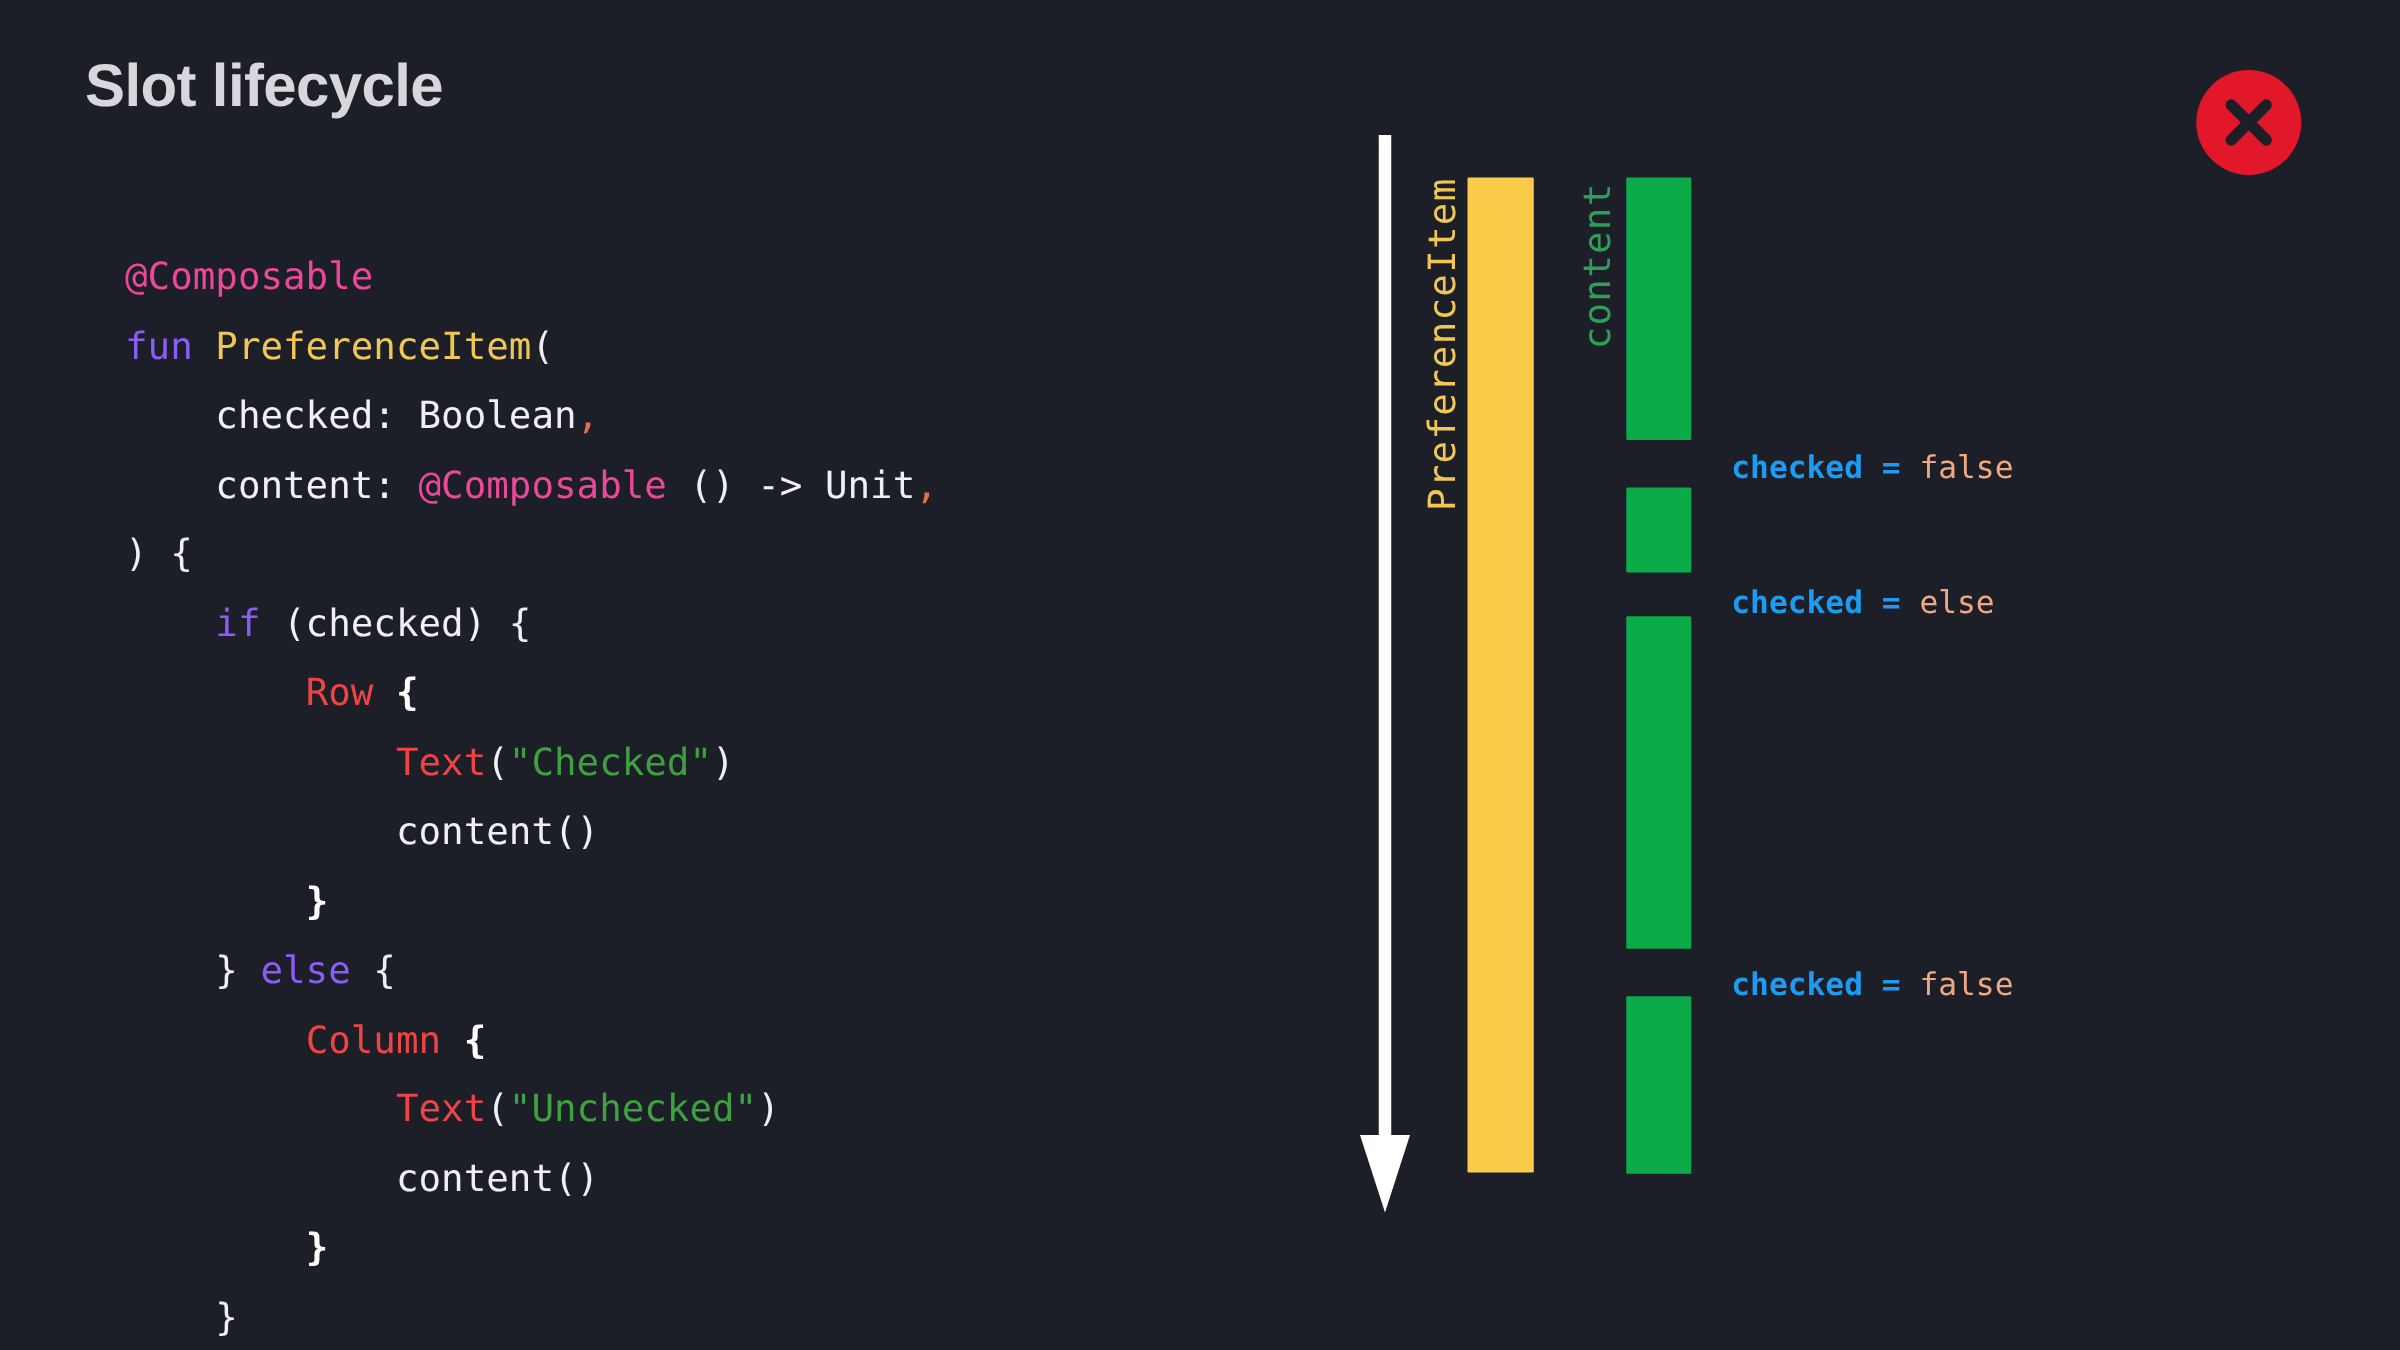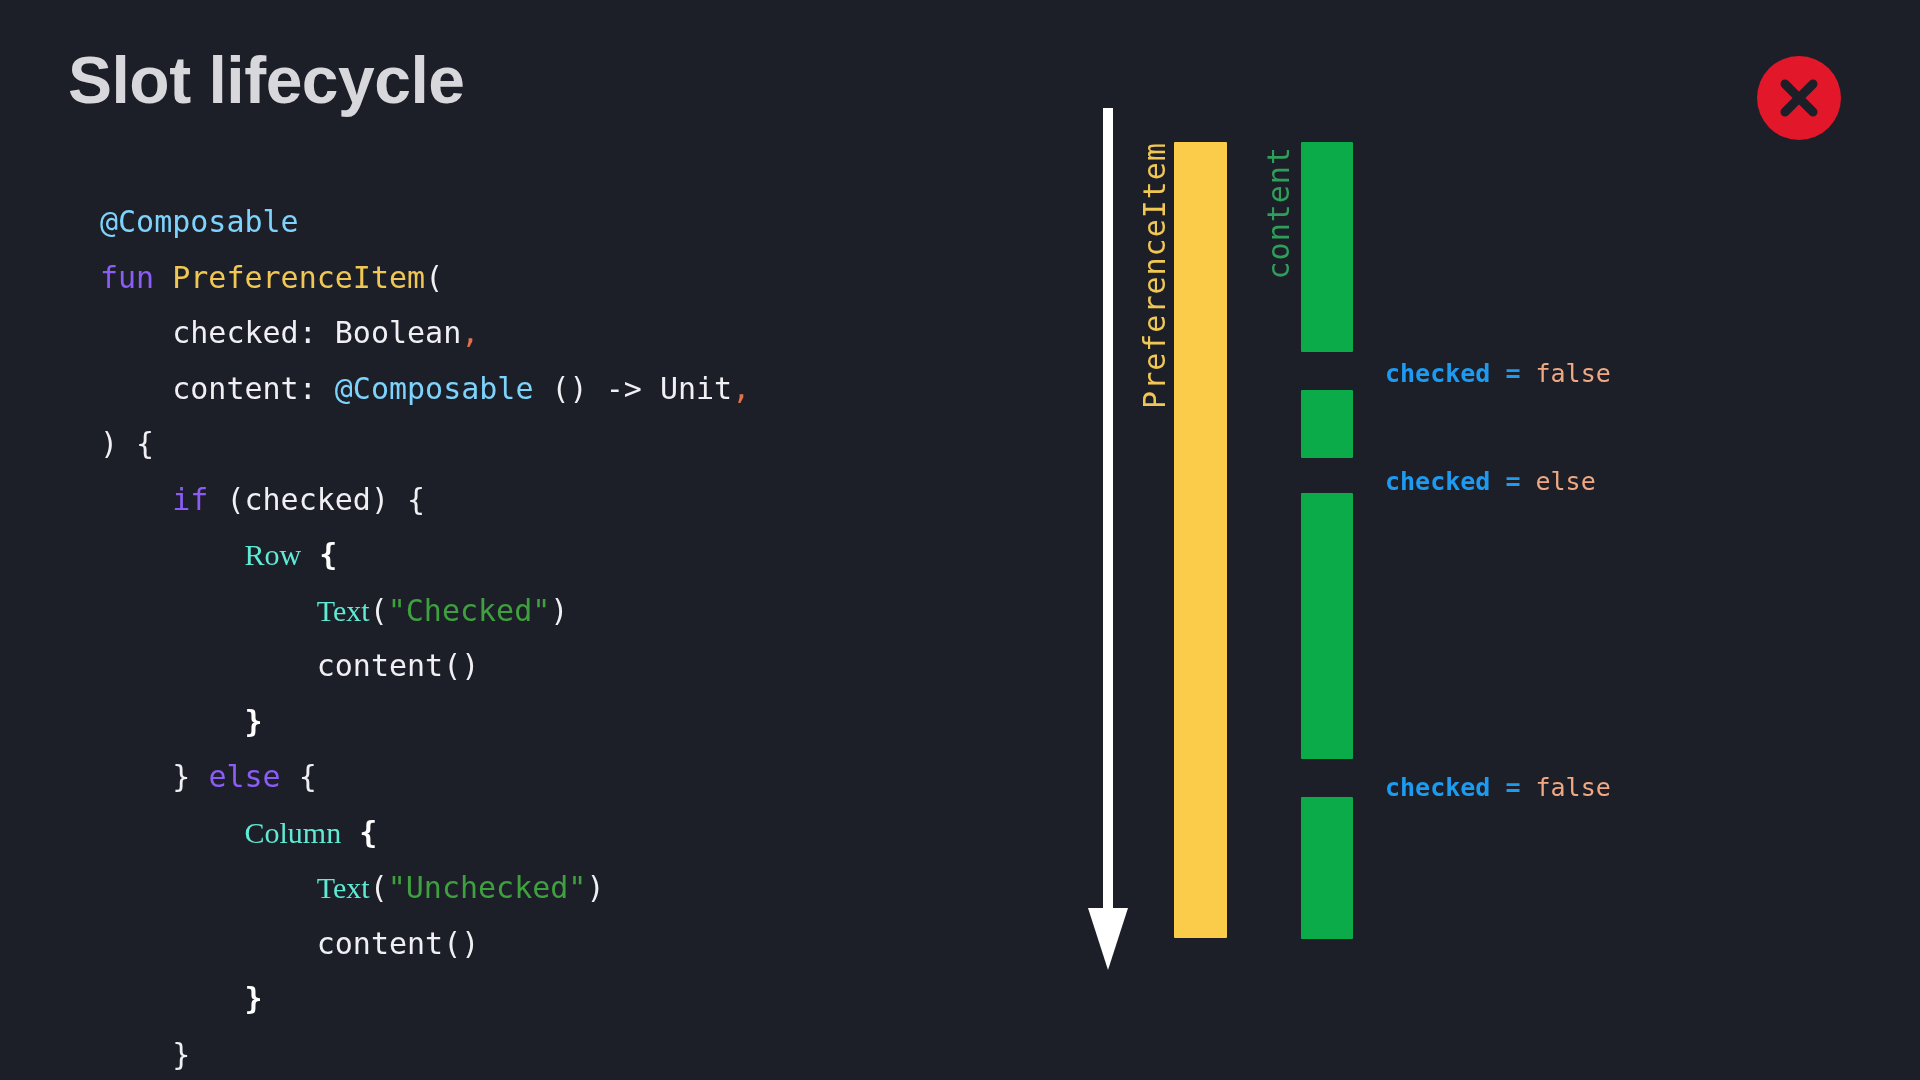--- a/index.html
+++ b/index.html
@@ -15,21 +15,21 @@
     overflow: hidden;
     font-family: "Liberation Sans", sans-serif;
   }
 
   
   #page-title {
     position: absolute;
     left: 68px;
     top: 42px;
     font-family: "Liberation Sans", sans-serif;
-    font-size: 66px;
+    font-size: 48px;
     font-weight: bold;
     color: #d8d8dc;
     letter-spacing: -0.5px;
     white-space: nowrap;
   }
 
   
   #close-button {
     position: absolute;
     left: 1757px;
@@ -51,25 +51,25 @@
     left: 100px;
     top: 194px;
     font-family: "DejaVu Sans Mono", "Liberation Mono", monospace;
     font-size: 30px;
     line-height: 55.5px;
     white-space: pre;
     color: #e8e8ec;
   }
   .code-line { height: 55.5px; }
   .tok-plain     { color: #f0f0f4; }
-  .tok-annot     { color: #7dd3fc; }
+  .tok-annot     { color: #ec4899; }
   .tok-keyword   { color: #8b5cf6; }
   .tok-fname     { color: #f0c754; }
   .tok-comma     { color: #e0714a; }
-  .tok-builder   { color: #5eead4; font-family: Liberation Serif, serif; }
+  .tok-builder   { color: #ef4444; }
   .tok-string    { color: #3fa03f; }
   .tok-brace     { color: #ffffff; font-weight: bold; }
 
   
   #diagram { position: absolute; left: 0; top: 0; width: 1920px; height: 1080px; }
 
   #timeline-arrow {
     position: absolute;
     left: 1082px;
     top: 108px;

